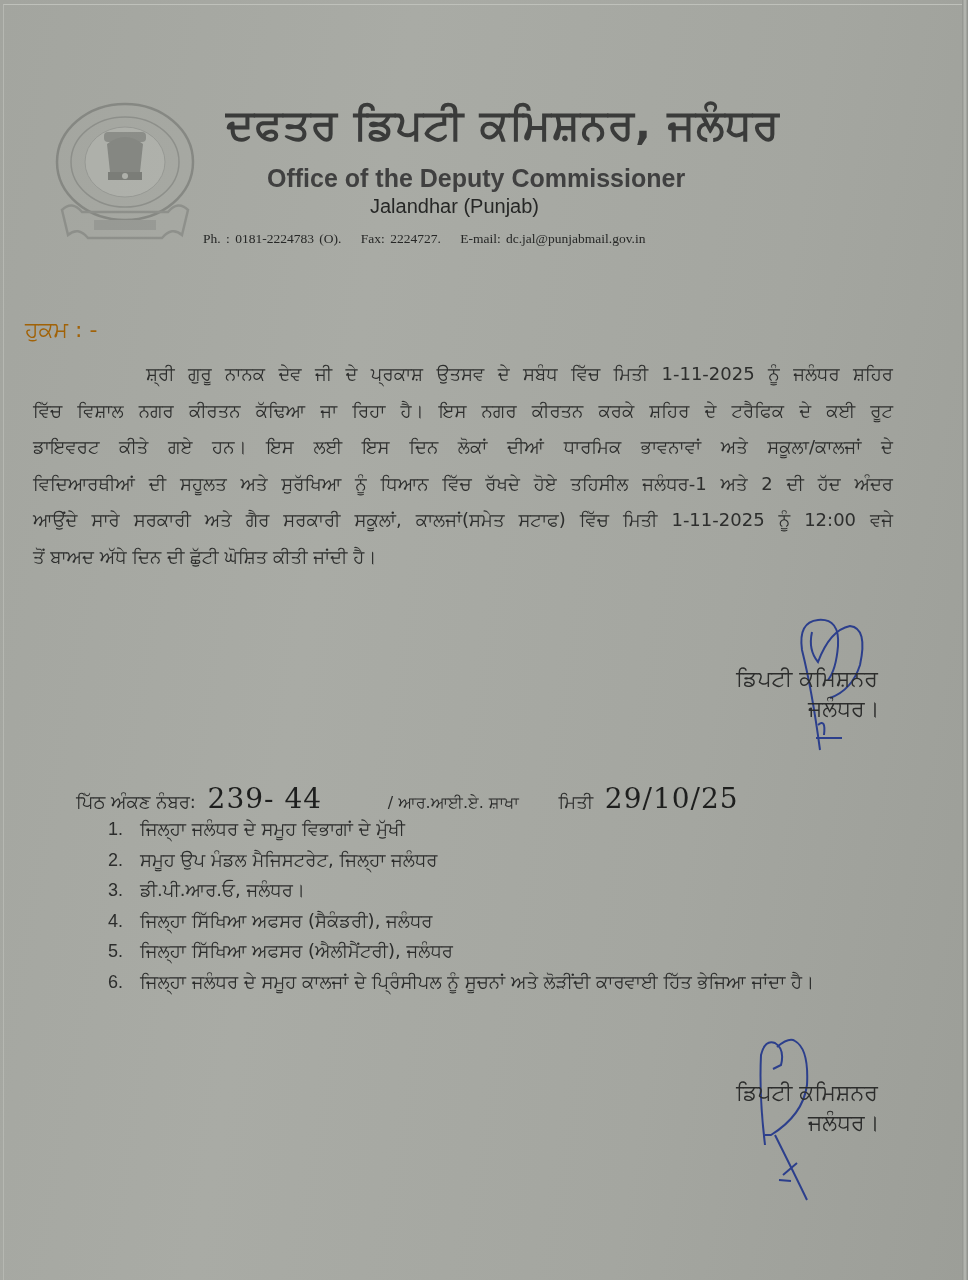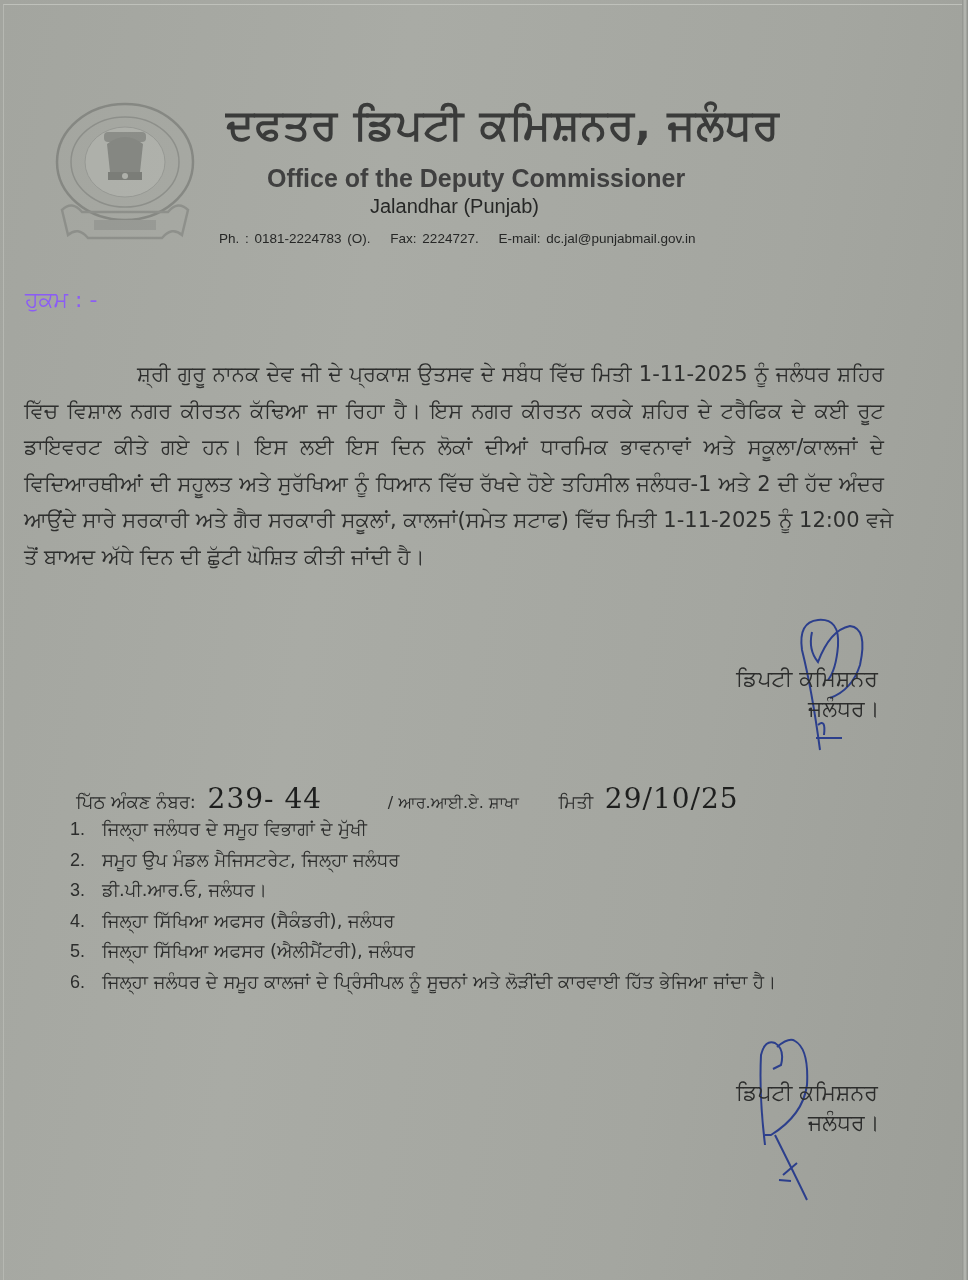--- a/index.html
+++ b/index.html
@@ -28,31 +28,31 @@
     }
     .hdr-en {
       position: absolute; left: 267px; top: 164px;
       font-family: "Liberation Sans", sans-serif; font-weight: bold; font-size: 25px; color: #404040;
     }
     .hdr-city {
       position: absolute; left: 370px; top: 195px;
       font-family: Liberation Sans, sans-serif; font-size: 20px; color: #262726;
     }
     .hdr-contact {
-      position: absolute; left: 219px; top: 231px;
-      font-family: Liberation Sans, sans-serif; font-size: 13.5px; color: #262726;
+      position: absolute; left: 203px; top: 231px;
+      font-family: Liberation Serif, serif; font-size: 13.5px; color: #262726;
       word-spacing: 2px;
     }
     .hdr-contact span { margin-right: 14px; }
     .order-title {
-      position: absolute; left: 25px; top: 287px; font-size: 22px; color: #8b5cf6;
+      position: absolute; left: 25px; top: 317px; font-size: 22px; color: #a16207;
     }
     .para {
-      position: absolute; left: 24px; top: 356px; width: 860px;
-      font-size: 21px; line-height: 36.5px; color: #2d2e2d;
+      position: absolute; left: 33px; top: 356px; width: 860px;
+      font-size: 18px; line-height: 36.5px; color: #2d2e2d;
       text-align: justify;
     }
     .para .line { display: block; white-space: nowrap; text-align-last: justify; }
     .para .line.first { padding-left: 113px; }
     .para .line.last { text-align-last: left; }
     .sig-block {
       position: absolute; font-size: 22px; color: #2c2d2c; line-height: 30px;
     }
     .sig-block .l2 { padding-left: 72px; }
     .sig1 { left: 736px; top: 664px; }
@@ -63,21 +63,21 @@
       white-space: nowrap;
     }
     .endorse .hand {
       font-family: "DejaVu Serif", serif; font-size: 28px; color: #1e1f1e; letter-spacing: 1px;
     }
     .endorse .seg { display: inline-block; vertical-align: baseline; margin-left: 28px; }
     .distribution {
       position: absolute; left: 70px; top: 814px; margin: 0; padding: 0; list-style: none;
       font-size: 18px; line-height: 29.5px; color: #2c2d2c;
     }
-    .distribution li { white-space: nowrap; }
+    .distribution li { white-space: nowrap; margin-left: 38px; }
     .distribution .num { display: inline-block; width: 32px; font-family: "Liberation Sans", sans-serif; }
   </style>
 </head>
 <body>
 
 <div class="page-edge"></div>
 <div class="right-edge"></div>
 
 <div>
   <svg class="emblem" viewBox="0 0 146 150">

